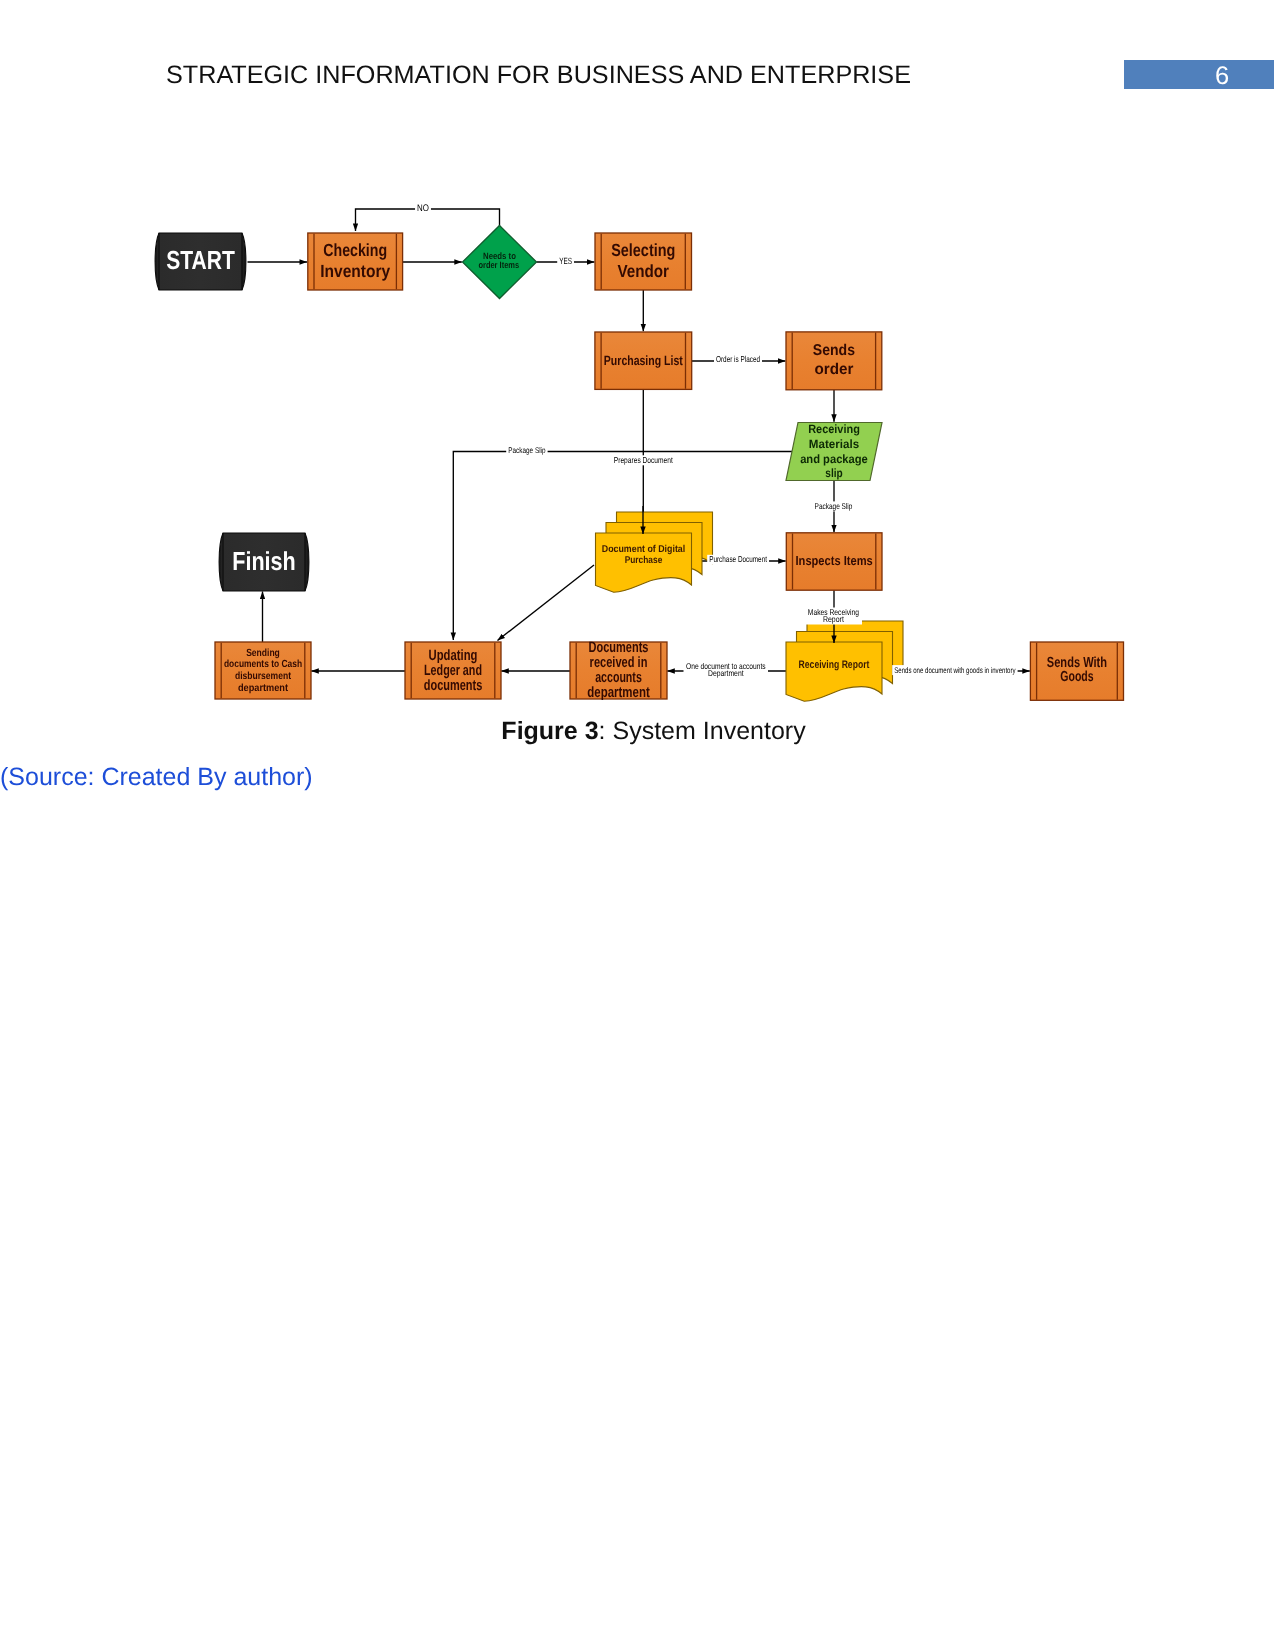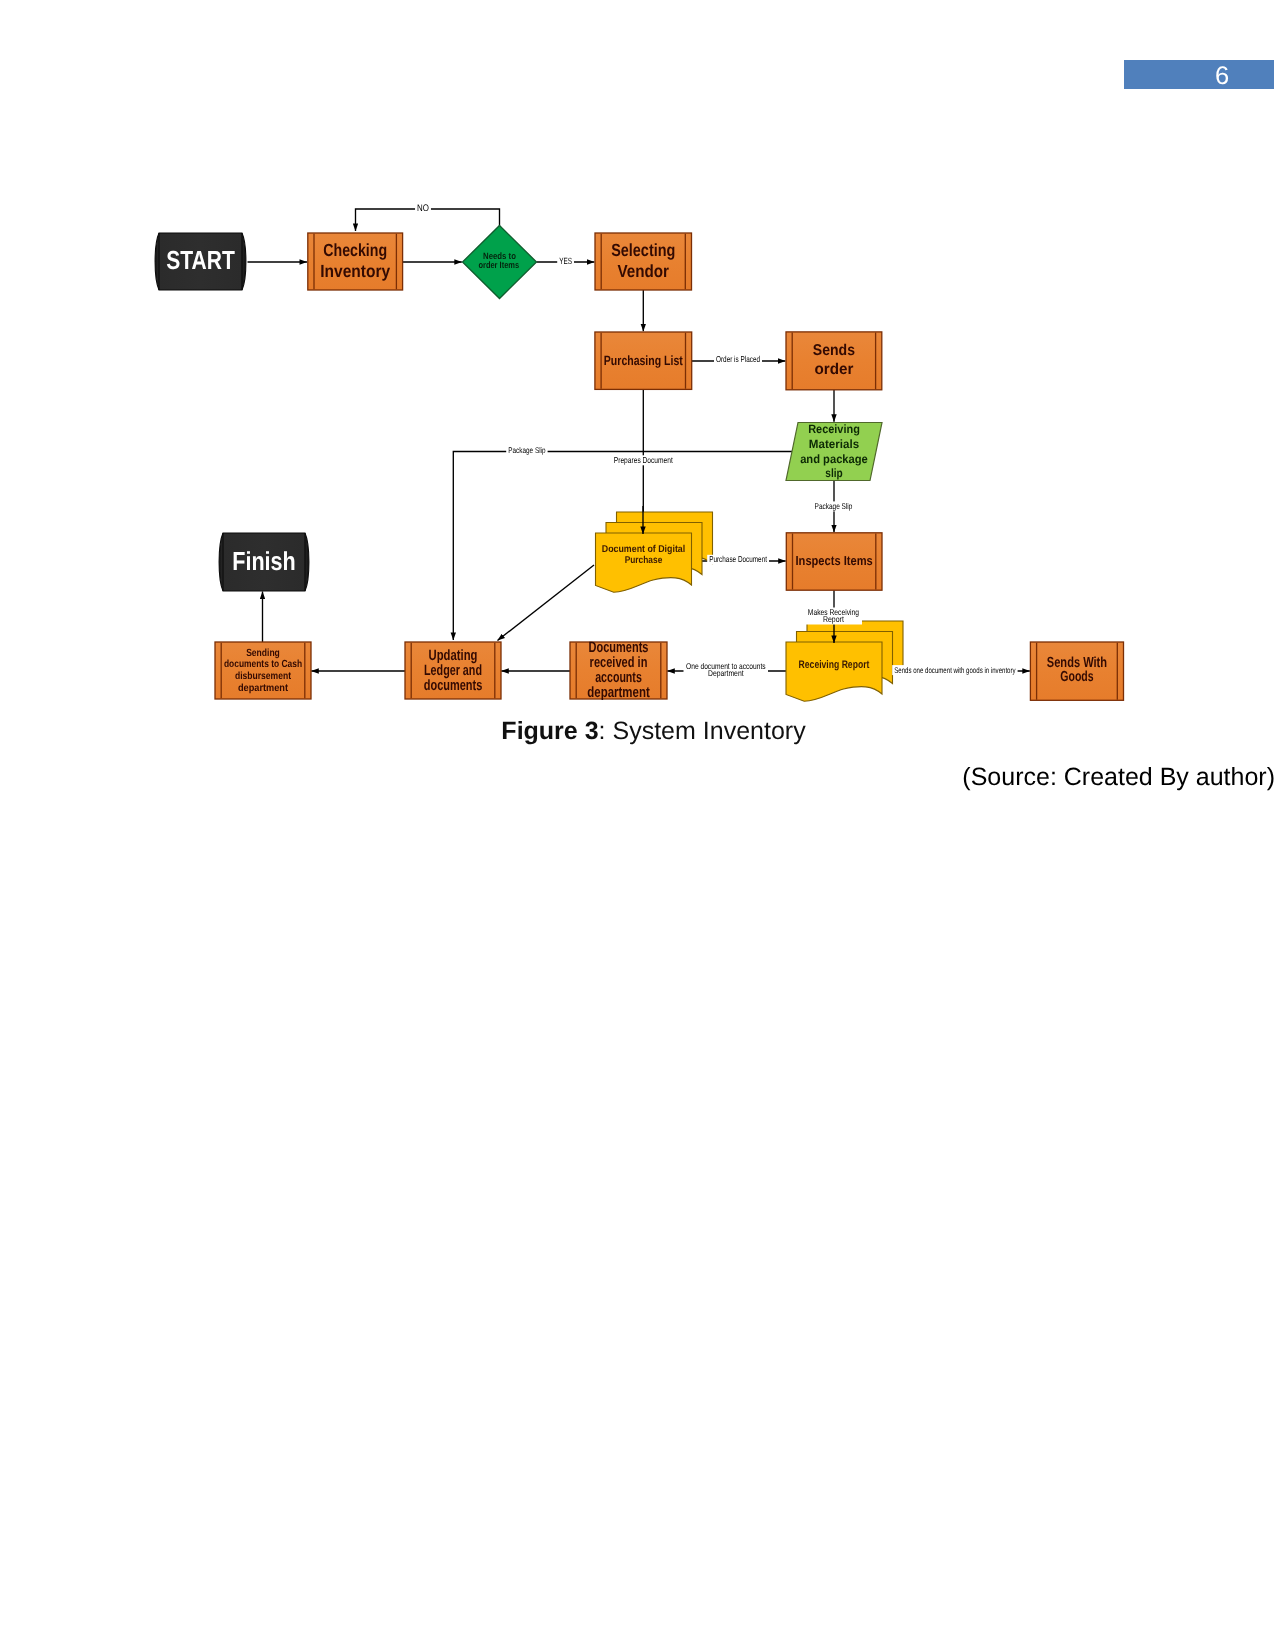--- a/index.html
+++ b/index.html
@@ -4,30 +4,31 @@
 <style>
   html,body{margin:0;padding:0;background:#ffffff;}
   body{width:1275px;height:1651px;font-family:"Liberation Sans",sans-serif;-webkit-font-smoothing:antialiased;}
   .page{position:relative;width:1275px;height:1651px;background:#fff;overflow:hidden;}
   .hdr-text{position:absolute;left:166px;top:63px;font-size:25.2px;line-height:25px;color:#111;letter-spacing:0px;white-space:nowrap;}
   .pgbadge{position:absolute;left:1124px;top:60px;width:150px;height:29px;background:#5080BC;}
   .pgnum{position:absolute;left:1124px;top:63px;width:196px;height:26px;line-height:26px;text-align:center;color:#ffffff;font-size:25.5px;}
   .sec-heading{position:absolute;left:150px;top:155px;font-size:29.2px;line-height:29px;font-weight:bold;color:#0a0a0a;white-space:nowrap;}
   .cap1{position:absolute;left:0;top:719px;width:1275px;text-align:center;font-size:25px;line-height:25px;color:#111;}
   .cap1 b{font-weight:bold;margin-left:32px;}
-  .cap2{position:absolute;left:0;top:765px;width:1275px;text-align:right;font-size:25px;line-height:25px;color:#000000;}
+  .cap2{position:absolute;left:0;top:765px;width:1275px;text-align:left;font-size:25px;line-height:25px;color:#1d4ed8;}
   .flow{position:absolute;left:0;top:0;}
   svg text{font-family:"Liberation Sans",sans-serif;text-rendering:geometricPrecision;}
   *{-webkit-font-smoothing:antialiased;text-rendering:geometricPrecision;}
 </style>
 </head>
 <body>
 
 <div class="page">
 
+  <div class="hdr-text">STRATEGIC INFORMATION FOR BUSINESS AND ENTERPRISE</div>
   <div class="pgbadge"></div>
   <div class="pgnum">6</div>
 
 
   <svg class="flow" width="1275" height="1651" viewBox="0 0 1275 1651">
    <defs>
     <marker id="arr" viewBox="0 0 7.8 5.6" refX="7.6" refY="2.8" markerUnits="userSpaceOnUse" markerWidth="7.8" markerHeight="5.6" orient="auto-start-reverse">
           <path d="M 0.1 0.1 L 7.8 2.8 L 0.1 5.5 z" fill="#000"></path>
         </marker>
     <linearGradient id="cylgrad" x1="0" y1="0" x2="1" y2="0">

